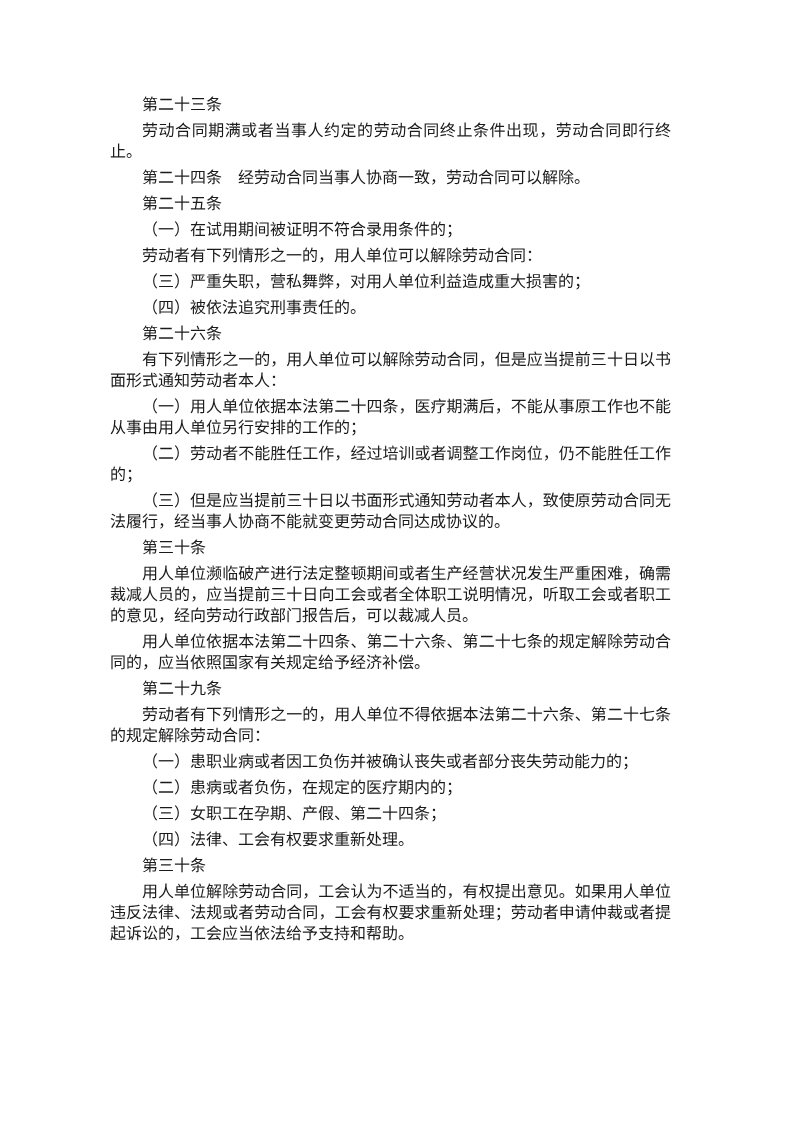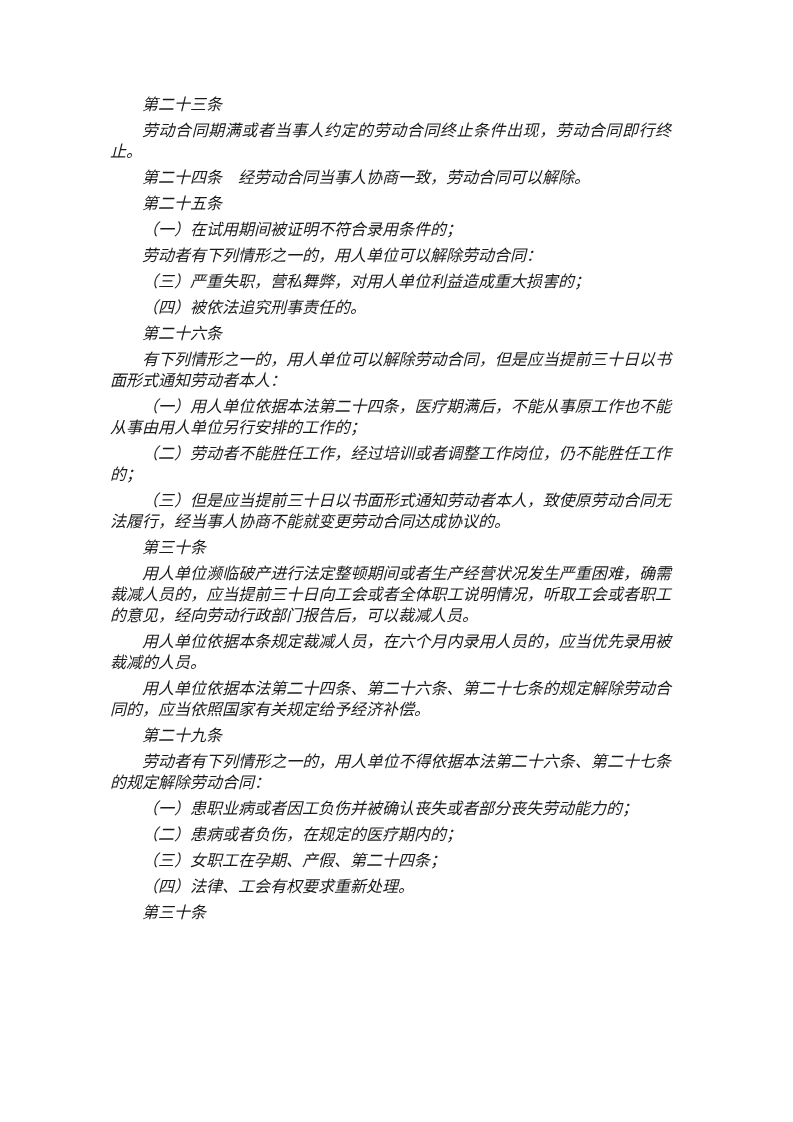--- a/index.html
+++ b/index.html
@@ -28,21 +28,20 @@
     font-size:16px;
     line-height:21px;
     color:var(--text-color);
   }
   .para{
     margin:0 12px 5px 0;
     text-indent:2em;
     text-align:justify;
     word-break:normal;
     overflow-wrap:break-word;
-    font-style:italic;
   }
 </style>
 </head>
 <body>
 
 <div class="page">
   <div class="doc-body">
       <p class="para">第二十三条</p>
       <p class="para">劳动合同期满或者当事人约定的劳动合同终止条件出现，劳动合同即行终止。</p>
       <p class="para">第二十四条　经劳动合同当事人协商一致，劳动合同可以解除。</p>
@@ -51,23 +50,23 @@
       <p class="para">劳动者有下列情形之一的，用人单位可以解除劳动合同：</p>
       <p class="para">（三）严重失职，营私舞弊，对用人单位利益造成重大损害的；</p>
       <p class="para">（四）被依法追究刑事责任的。</p>
       <p class="para">第二十六条</p>
       <p class="para">有下列情形之一的，用人单位可以解除劳动合同，但是应当提前三十日以书面形式通知劳动者本人：</p>
       <p class="para">（一）用人单位依据本法第二十四条，医疗期满后，不能从事原工作也不能从事由用人单位另行安排的工作的；</p>
       <p class="para">（二）劳动者不能胜任工作，经过培训或者调整工作岗位，仍不能胜任工作的；</p>
       <p class="para">（三）但是应当提前三十日以书面形式通知劳动者本人，致使原劳动合同无法履行，经当事人协商不能就变更劳动合同达成协议的。</p>
       <p class="para">第三十条</p>
       <p class="para">用人单位濒临破产进行法定整顿期间或者生产经营状况发生严重困难，确需裁减人员的，应当提前三十日向工会或者全体职工说明情况，听取工会或者职工的意见，经向劳动行政部门报告后，可以裁减人员。</p>
-      <p class="para">用人单位依据本条规定裁减人员，在六个月内录用人员的，应当优先录用被裁减的人员。</p>
       <p class="para">用人单位依据本法第二十四条、第二十六条、第二十七条的规定解除劳动合同的，应当依照国家有关规定给予经济补偿。</p>
       <p class="para">第二十九条</p>
       <p class="para">劳动者有下列情形之一的，用人单位不得依据本法第二十六条、第二十七条的规定解除劳动合同：</p>
       <p class="para">（一）患职业病或者因工负伤并被确认丧失或者部分丧失劳动能力的；</p>
       <p class="para">（二）患病或者负伤，在规定的医疗期内的；</p>
       <p class="para">（三）女职工在孕期、产假、第二十四条；</p>
       <p class="para">（四）法律、工会有权要求重新处理。</p>
       <p class="para">第三十条</p>
+      <p class="para">用人单位解除劳动合同，工会认为不适当的，有权提出意见。如果用人单位违反法律、法规或者劳动合同，工会有权要求重新处理；劳动者申请仲裁或者提起诉讼的，工会应当依法给予支持和帮助。</p>
     </div>
 </div>
 
 </body></html>

